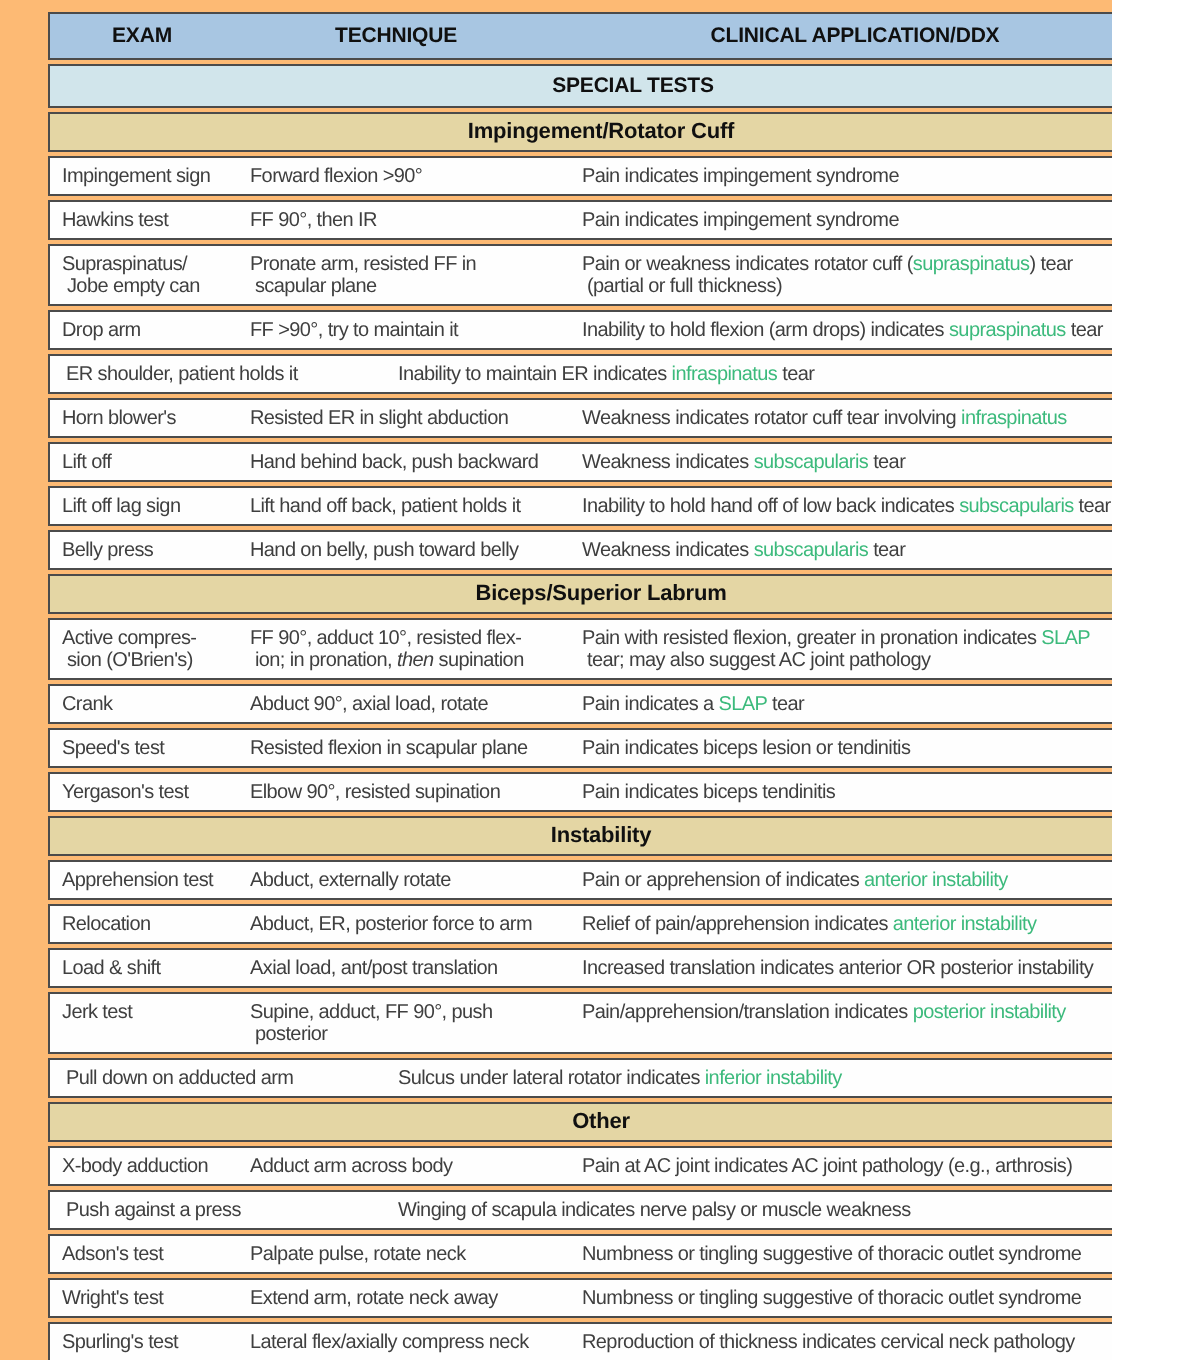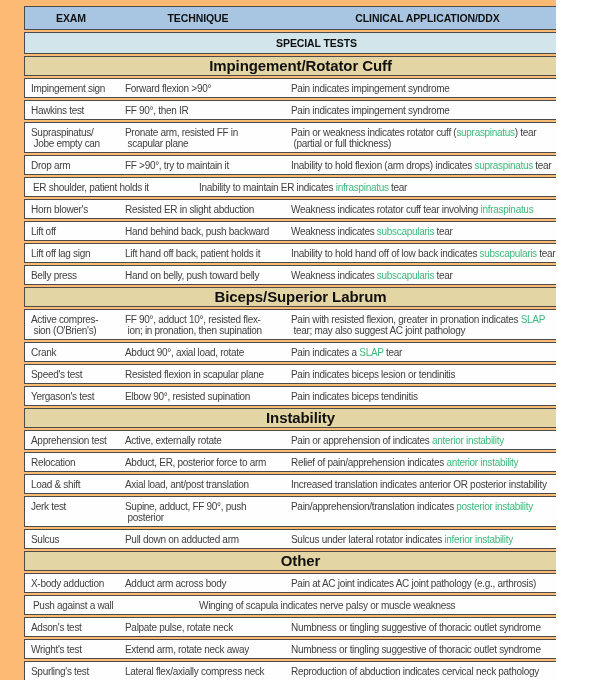--- a/index.html
+++ b/index.html
@@ -19,26 +19,26 @@
   .t-row.head{background:var(--header_blue);}
   .t-row.banner{background:var(--banner_blue);padding-left:32px;}
   .t-row.section{background:var(--section_tan);}
   .cell{white-space:pre-line;}
   .c1{width:92px;flex:none;}
   .c2{width:162px;flex:none;}
   .c3{flex:1;}
   .full{flex:1;text-align:center;}
   .head .cell{text-align:center;font-weight:bold;color:#101010;font-size:10.5px;line-height:12px;padding:5px 2px;letter-spacing:-0.1px;white-space:normal;}
   .banner .cell{font-weight:bold;color:#101010;font-size:10.5px;line-height:12px;padding:4px 2px;letter-spacing:-0.1px;}
-  .section .cell{font-weight:bold;color:#101010;font-size:15px;line-height:12px;padding:3px 2px;letter-spacing:-0.1px;}
+  .section .cell{font-weight:bold;color:#101010;font-size:11px;line-height:12px;padding:3px 2px;letter-spacing:-0.1px;}
   .data .cell{font-size:10px;line-height:11px;color:var(--text);padding:4px 4px 3px 6px;letter-spacing:-0.3px;}
   .data .c2{padding-left:8px;}
   .data .c3{padding-left:12px;}
   .g{color:var(--green);}
-  .it{}
+  .it{font-style:italic;}
 </style>
 </head>
 <body>
 
 <div class="page">
   <div class="tbl">
 
     <div class="t-row head">
       <div class="cell c1">EXAM</div>
       <div class="cell c2">TECHNIQUE</div>
@@ -124,67 +124,66 @@
         <div class="t-row data">
           <div class="cell c1"><span>Yergason's test</span></div>
           <div class="cell c2"><span>Elbow 90°, resisted supination</span></div>
           <div class="cell c3"><span>Pain indicates biceps tendinitis</span></div>
         </div>
         <div class="t-row section">
           <div class="cell full">Instability</div>
         </div>
         <div class="t-row data">
           <div class="cell c1"><span>Apprehension test</span></div>
-          <div class="cell c2"><span>Active, externally rotate</span></div>
+          <div class="cell c2"><span>Abduct, externally rotate</span></div>
           <div class="cell c3"><span>Pain or apprehension of indicates </span><span class="g">anterior instability</span></div>
         </div>
         <div class="t-row data">
           <div class="cell c1"><span>Relocation</span></div>
           <div class="cell c2"><span>Abduct, ER, posterior force to arm</span></div>
           <div class="cell c3"><span>Relief of pain/apprehension indicates </span><span class="g">anterior instability</span></div>
         </div>
         <div class="t-row data">
           <div class="cell c1"><span>Load &amp; shift</span></div>
           <div class="cell c2"><span>Axial load, ant/post translation</span></div>
           <div class="cell c3"><span>Increased translation indicates anterior OR posterior instability</span></div>
         </div>
         <div class="t-row data">
           <div class="cell c1"><span>Jerk test</span></div>
           <div class="cell c2"><span>Supine, adduct, FF 90°, push
 &nbsp;posterior</span></div>
           <div class="cell c3"><span>Pain/apprehension/translation indicates </span><span class="g">posterior instability</span></div>
         </div>
         <div class="t-row data">
-          <div class="cell c1"><span>Sulcus</span></div>
           <div class="cell c2"><span>Pull down on adducted arm</span></div>
           <div class="cell c3"><span>Sulcus under lateral rotator indicates </span><span class="g">inferior instability</span></div>
         </div>
         <div class="t-row section">
           <div class="cell full">Other</div>
         </div>
         <div class="t-row data">
           <div class="cell c1"><span>X-body adduction</span></div>
           <div class="cell c2"><span>Adduct arm across body</span></div>
           <div class="cell c3"><span>Pain at AC joint indicates AC joint pathology (e.g., arthrosis)</span></div>
         </div>
         <div class="t-row data">
-          <div class="cell c2"><span>Push against a wall</span></div>
+          <div class="cell c2"><span>Push against a press</span></div>
           <div class="cell c3"><span>Winging of scapula indicates nerve palsy or muscle weakness</span></div>
         </div>
         <div class="t-row data">
           <div class="cell c1"><span>Adson's test</span></div>
           <div class="cell c2"><span>Palpate pulse, rotate neck</span></div>
           <div class="cell c3"><span>Numbness or tingling suggestive of thoracic outlet syndrome</span></div>
         </div>
         <div class="t-row data">
           <div class="cell c1"><span>Wright's test</span></div>
           <div class="cell c2"><span>Extend arm, rotate neck away</span></div>
           <div class="cell c3"><span>Numbness or tingling suggestive of thoracic outlet syndrome</span></div>
         </div>
         <div class="t-row data">
           <div class="cell c1"><span>Spurling's test</span></div>
           <div class="cell c2"><span>Lateral flex/axially compress neck</span></div>
-          <div class="cell c3"><span>Reproduction of abduction indicates cervical neck pathology</span></div>
+          <div class="cell c3"><span>Reproduction of thickness indicates cervical neck pathology</span></div>
         </div>
       </div>
 
   </div>
 </div>
 
 </body></html>

